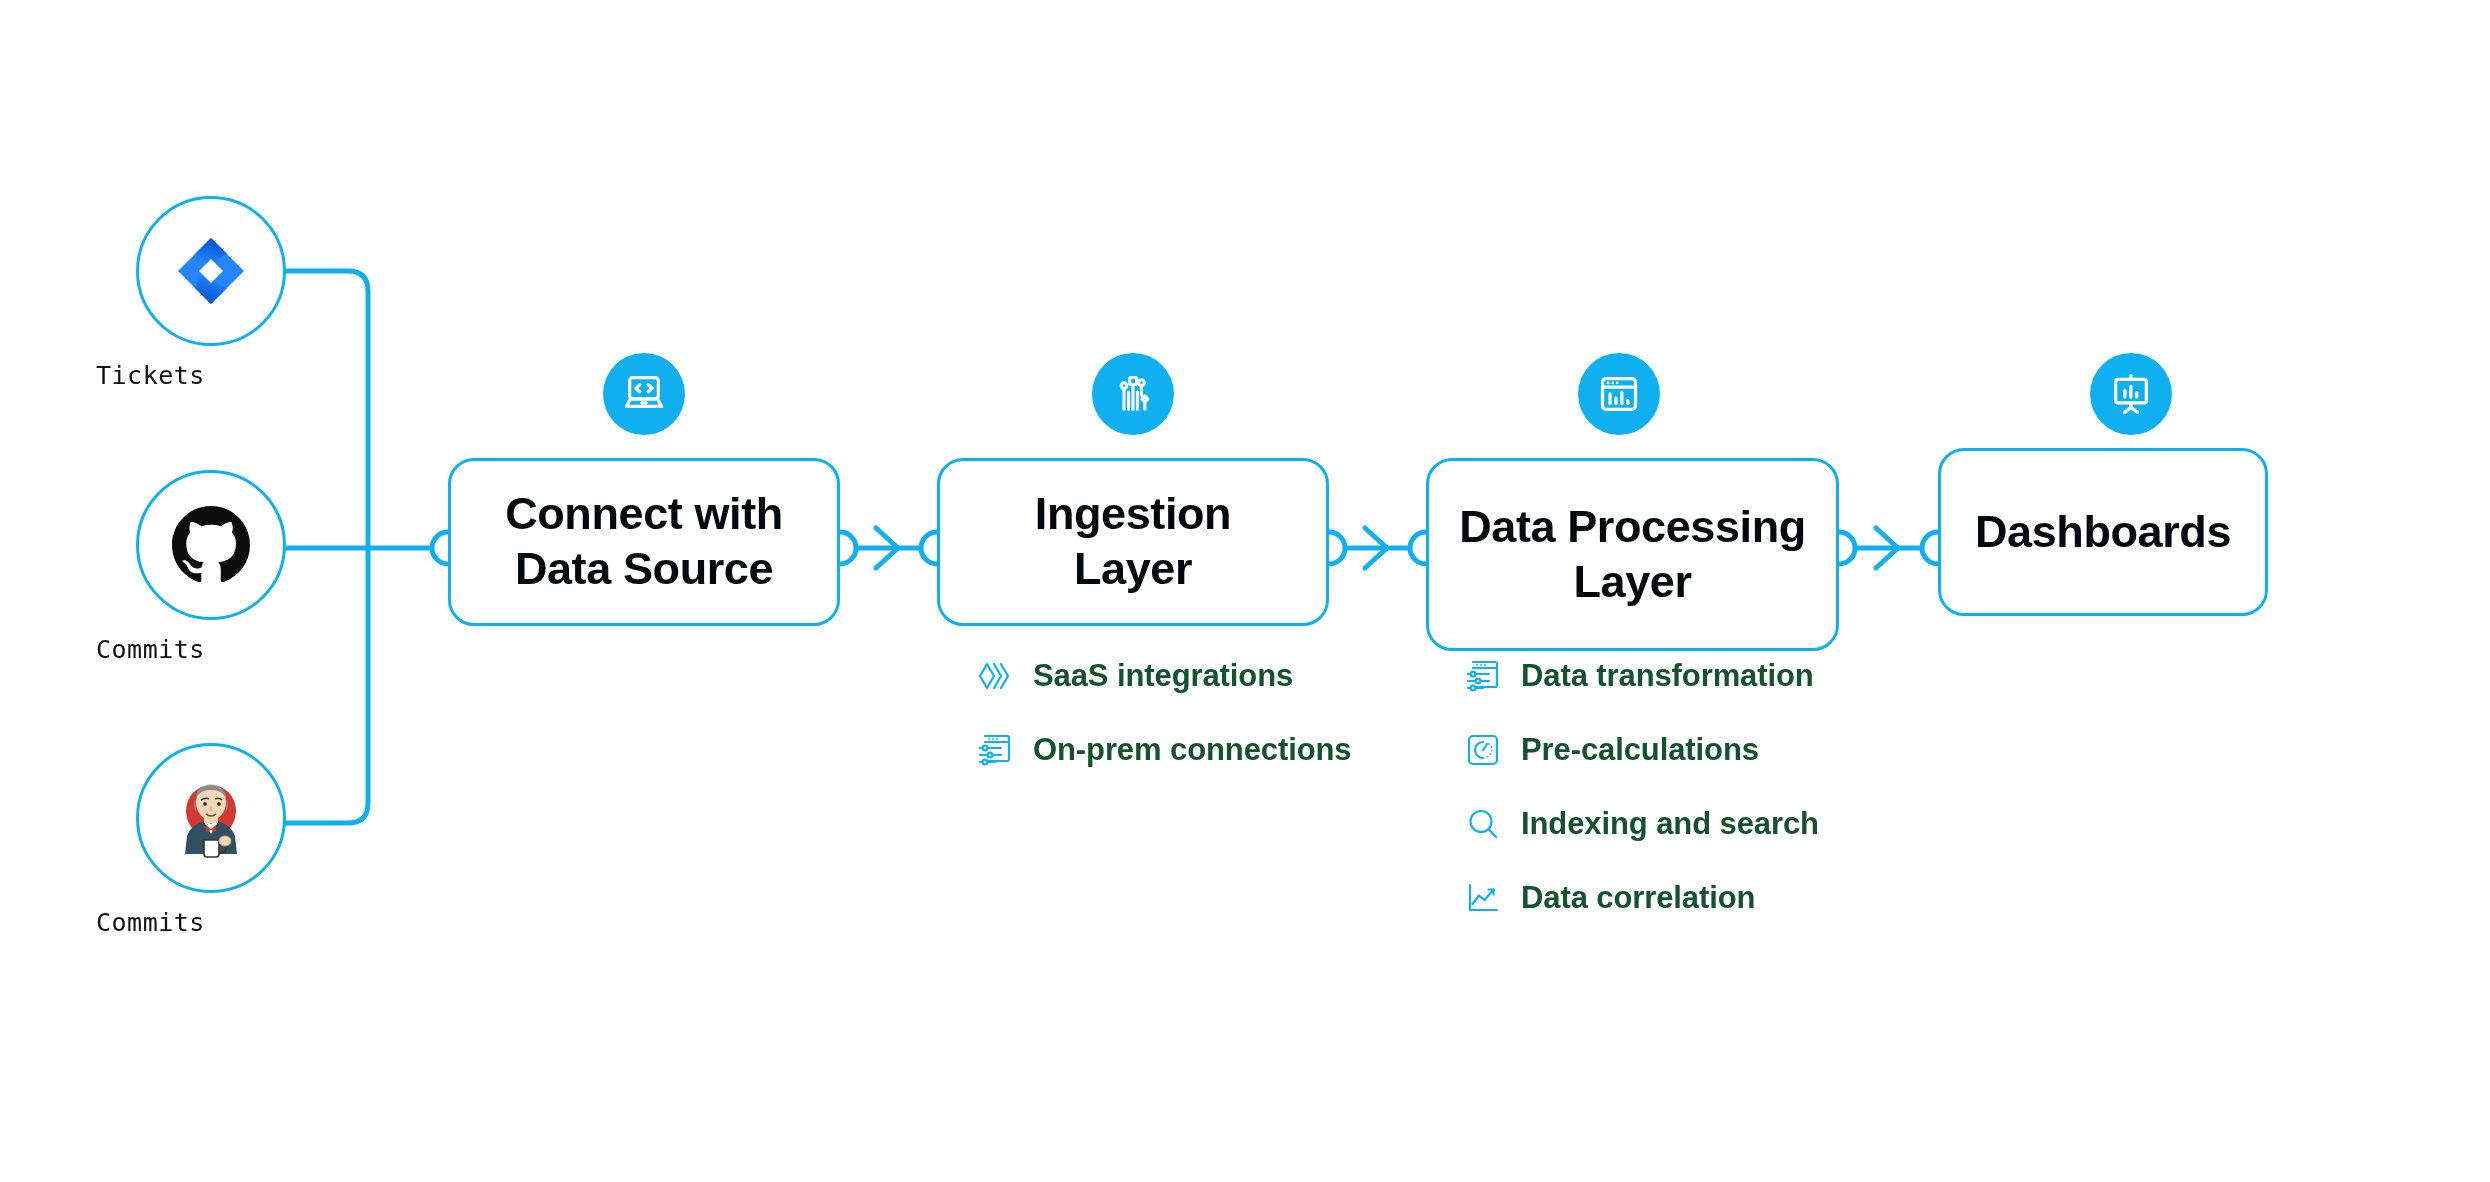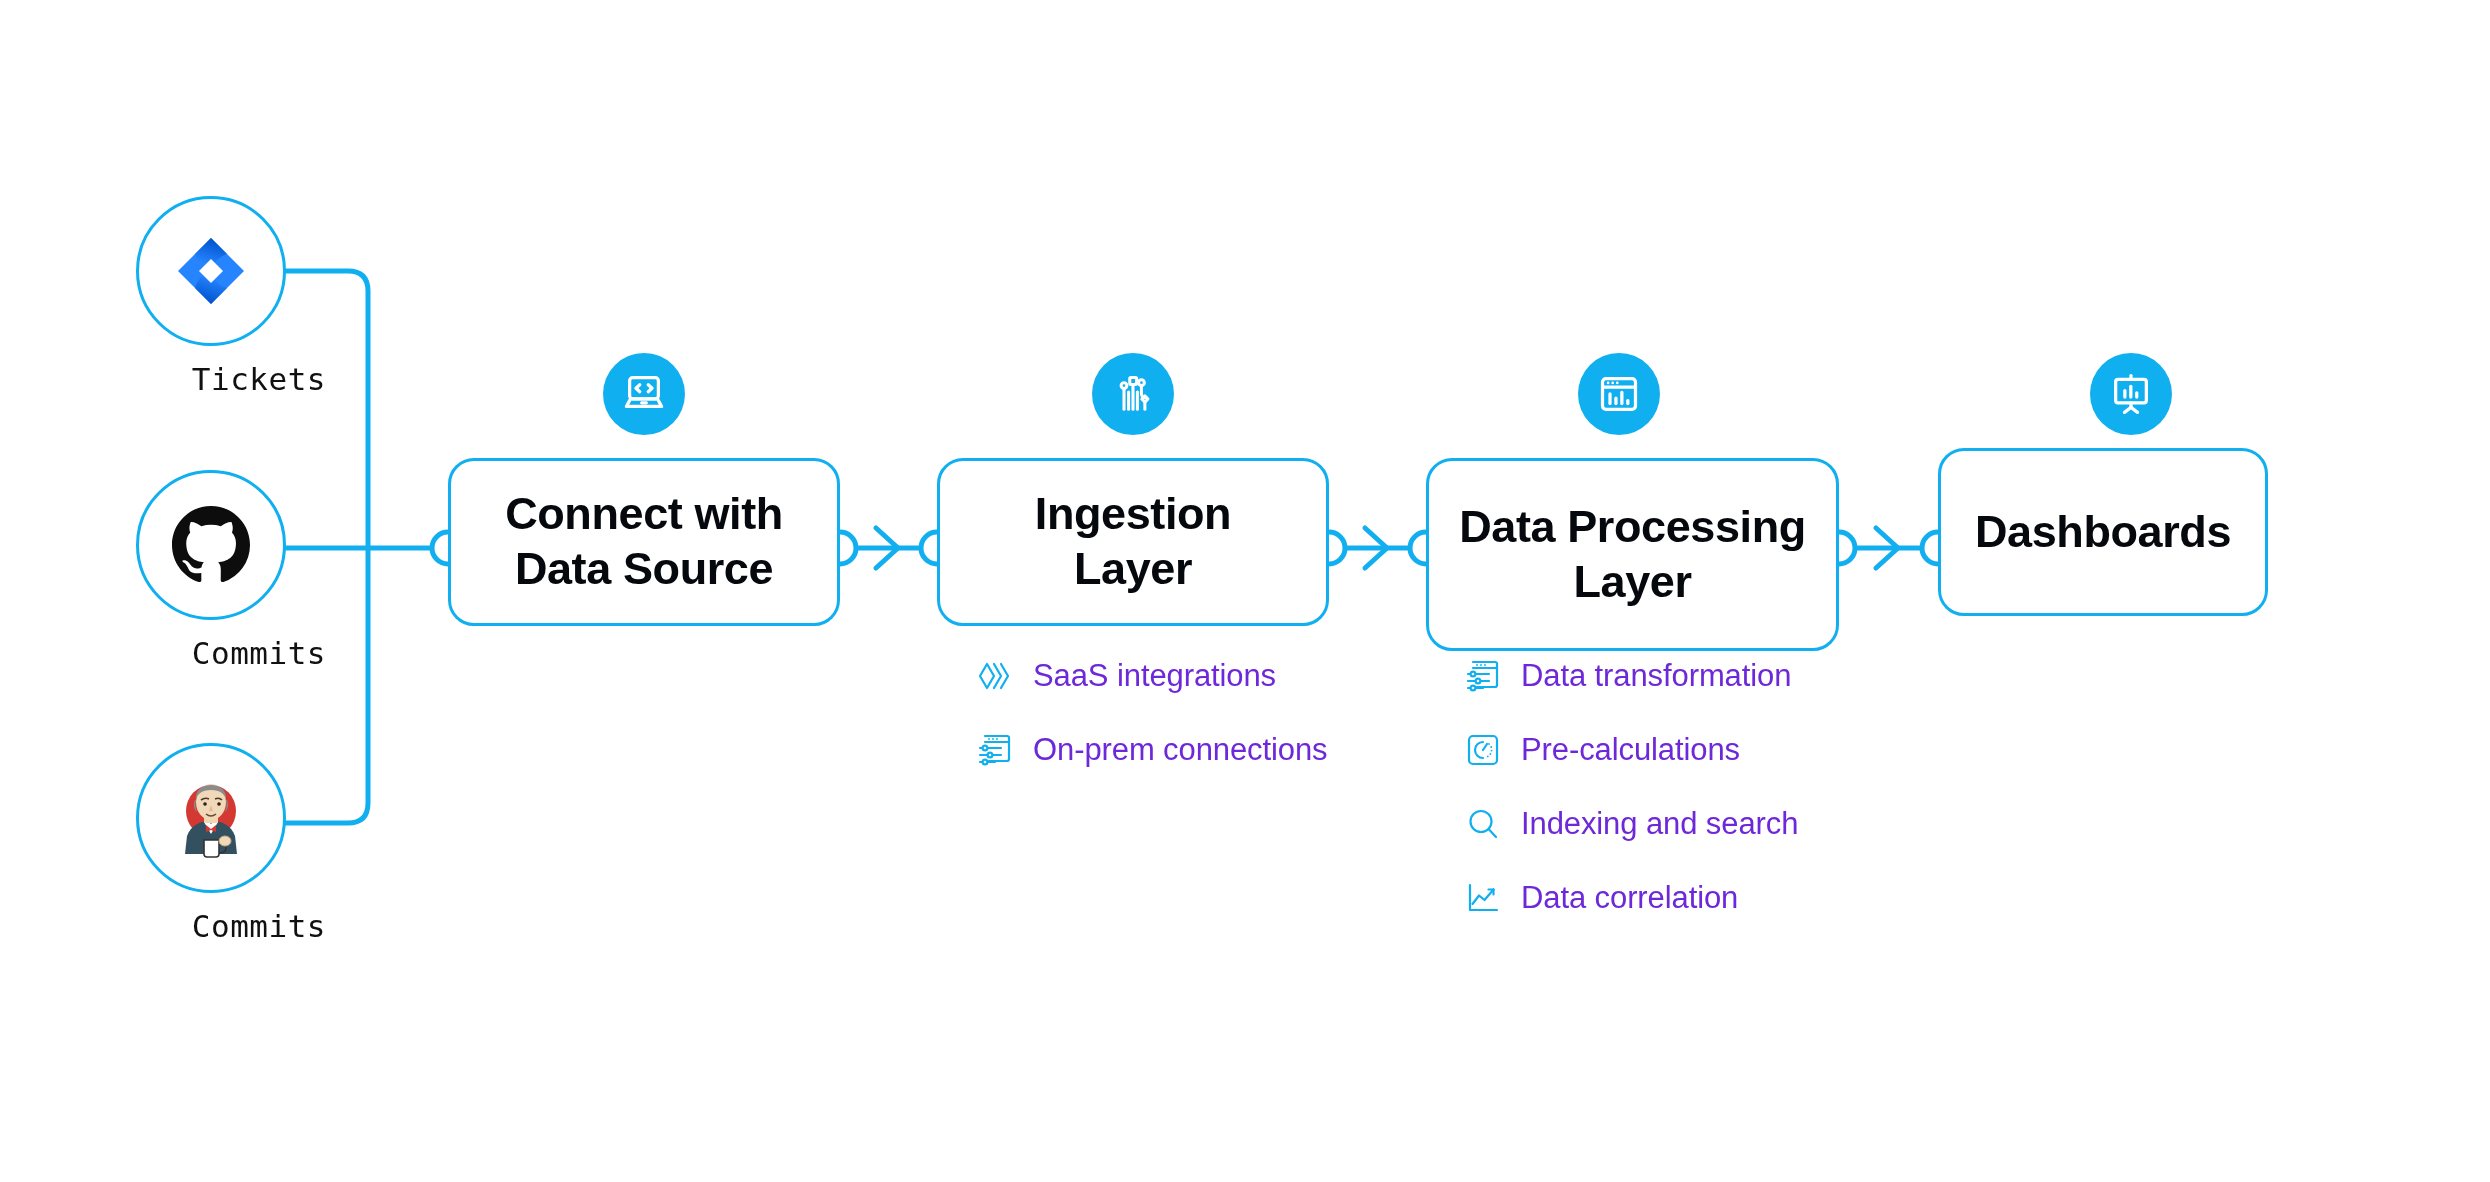--- a/index.html
+++ b/index.html
@@ -14,23 +14,23 @@
   .source{position:absolute;width:150px;height:150px;}
   .source .ring{
     position:absolute;left:0;top:0;width:150px;height:150px;
     border:3px solid #0FAFF0;border-radius:50%;box-sizing:border-box;background:#fff;
   }
   .source .glyph{
     position:absolute;left:0;top:0;width:150px;height:150px;
     display:flex;align-items:center;justify-content:center;
   }
   .source .slabel{
-    position:absolute;left:-40px;top:165px;width:230px;text-align:right;
+    position:absolute;left:-40px;top:165px;width:230px;text-align:left;
     font-family:"DejaVu Sans Mono","Liberation Mono",monospace;
-    font-size:31px;color:#111111;letter-spacing:0.5px;white-space:nowrap;
+    font-size:25px;color:#111111;letter-spacing:0.5px;white-space:nowrap;
   }
 
   
   .stagebox{
     position:absolute;box-sizing:border-box;
     border:3px solid #12AFF0;border-radius:26px;background:#ffffff;
     display:flex;align-items:center;justify-content:center;
   }
   .stagebox .btitle{
     font-family:"Liberation Sans", sans-serif;
@@ -49,21 +49,21 @@
   .bullets{position:absolute;}
   .bullet{
     display:flex;align-items:center;height:52px;margin-bottom:22px;
   }
   .bullet .bicon{
     width:40px;height:40px;flex:0 0 40px;margin-right:18px;
     display:flex;align-items:center;justify-content:center;
   }
   .bullet .btext{
     font-family:"Liberation Sans", sans-serif;
-    font-size:31px;color:#6d28d9;white-space:nowrap;letter-spacing:-0.1px;
+    font-size:31px;color:#14532d;white-space:nowrap;letter-spacing:-0.1px;font-weight:bold;
   }
 </style>
 </head>
 <body>
 
 <div id="stage">
 
   <svg id="wires" viewBox="0 0 2490 1182">
     <g fill="none" stroke="#12AFF0" stroke-width="5" stroke-linecap="round" stroke-linejoin="round">
 

